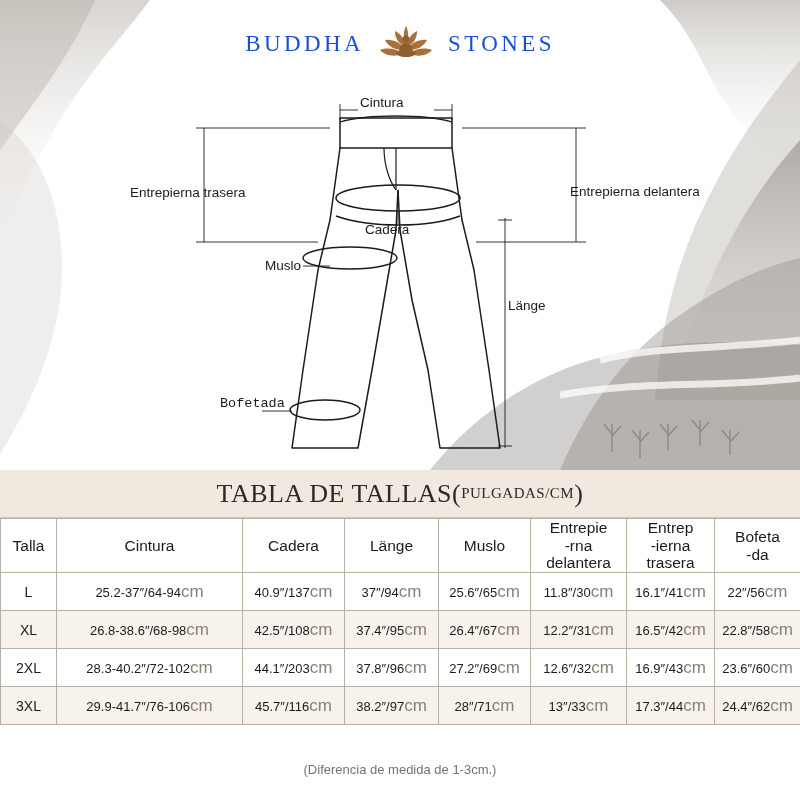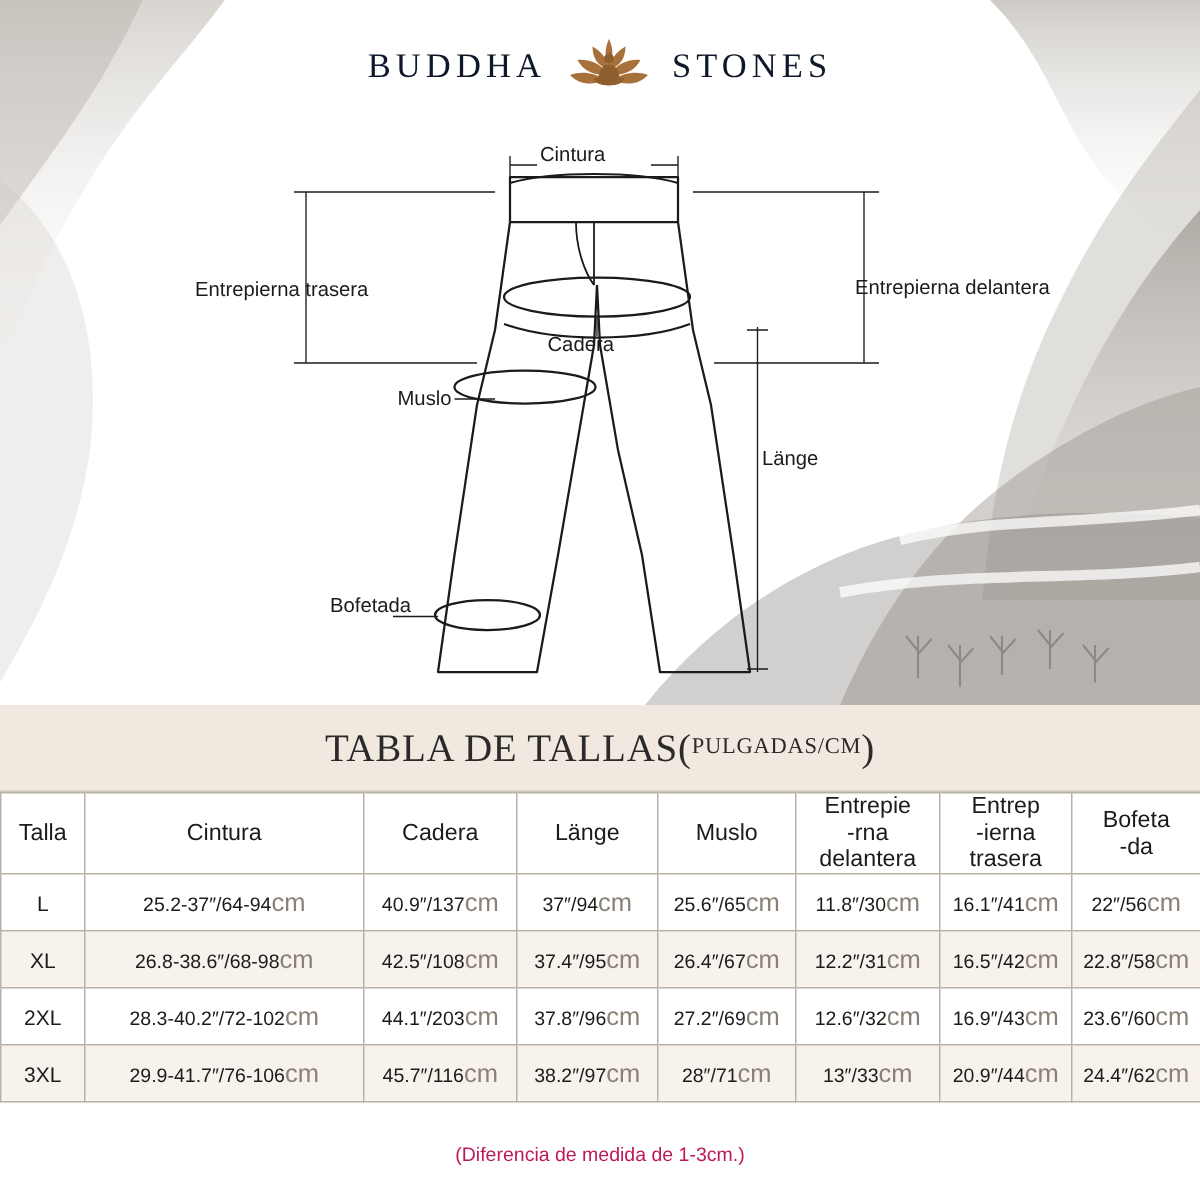--- a/index.html
+++ b/index.html
@@ -30,21 +30,21 @@
     width: 800px;
     display: flex;
     align-items: center;
     justify-content: center;
     gap: 14px;
   }
   .logo-text {
     font-family: "Liberation Serif", serif;
     font-size: 23px;
     letter-spacing: 3.4px;
-    color: #0f172a;
+    color: #1d4ed8;
     font-weight: 400;
   }
   .logo-mark { width: 56px; height: 44px; }
 
   
   .diagram {
     position: absolute;
     left: 0; top: 70px;
     width: 800px; height: 400px;
   }
@@ -56,21 +56,21 @@
     white-space: nowrap;
   }
 
   
   .table-block {
     position: absolute;
     left: 0; top: 470px;
     width: 800px;
   }
   .tbl-title {
-    height: 58px;
+    height: 48px;
     background: #f1e9df;
     display: flex;
     align-items: center;
     justify-content: center;
     border-bottom: 1px solid #cfc6ba;
   }
   .tbl-title .t1 {
     font-family: "Liberation Serif", serif;
     font-size: 26px;
     color: #2a2a2a;
@@ -110,21 +110,21 @@
   }
   table.sizes tbody tr:nth-child(even) td { background: #f7f2eb; }
   table.sizes tbody td.size-col { font-size: 14px; }
   .cm { font-size: 17px; color: #8a8176; }
   .footnote {
     position: absolute;
     left: 0; top: 762px;
     width: 800px;
     text-align: center;
     font-size: 13px;
-    color: #be185d;
+    color: #737373;
   }
 </style>
 </head>
 <body>
 
 <div id="page">
 
   <div class="bg-ink">
     <svg width="800" height="470" viewBox="0 0 800 470" xmlns="http://www.w3.org/2000/svg">
       <defs>
@@ -239,21 +239,21 @@
         <path d="M262,341 L292,341"></path>
       </g>
     </svg>
 
     <span class="dlabel" style="left:360px; top:25px;">Cintura</span>
     <span class="dlabel" style="left:130px; top:115px;">Entrepierna trasera</span>
     <span class="dlabel" style="left:570px; top:114px;">Entrepierna delantera</span>
     <span class="dlabel" style="left:365px; top:152px;">Cadera</span>
     <span class="dlabel" style="left:265px; top:188px;">Muslo</span>
     <span class="dlabel" style="left:508px; top:228px;">Länge</span>
-    <span class="dlabel" style="left:220px; top:326px;">Bofetada</span>
+    <span class="dlabel" style="left:220px; top:326px;font-family:Liberation Mono, monospace;">Bofetada</span>
   </div>
 
   <div class="table-block">
     <div class="tbl-title">
       <span class="t1">TABLA DE TALLAS(</span>
         <span class="t2">PULGADAS/CM</span>
         <span class="t1">)</span>
     </div>
 
     <table class="sizes">
@@ -321,21 +321,21 @@
           <td><span>16.9″/43</span><span class="cm">cm</span></td>
           <td><span>23.6″/60</span><span class="cm">cm</span></td>
         </tr>
         <tr>
           <td class="size-col">3XL</td>
           <td><span>29.9-41.7″/76-106</span><span class="cm">cm</span></td>
           <td><span>45.7″/116</span><span class="cm">cm</span></td>
           <td><span>38.2″/97</span><span class="cm">cm</span></td>
           <td><span>28″/71</span><span class="cm">cm</span></td>
           <td><span>13″/33</span><span class="cm">cm</span></td>
-          <td><span>20.9″/44</span><span class="cm">cm</span></td>
+          <td><span>17.3″/44</span><span class="cm">cm</span></td>
           <td><span>24.4″/62</span><span class="cm">cm</span></td>
         </tr>
       </tbody>
     </table>
   </div>
 
   <div class="footnote">(Diferencia de medida de 1-3cm.)</div>
 
 </div>
 

